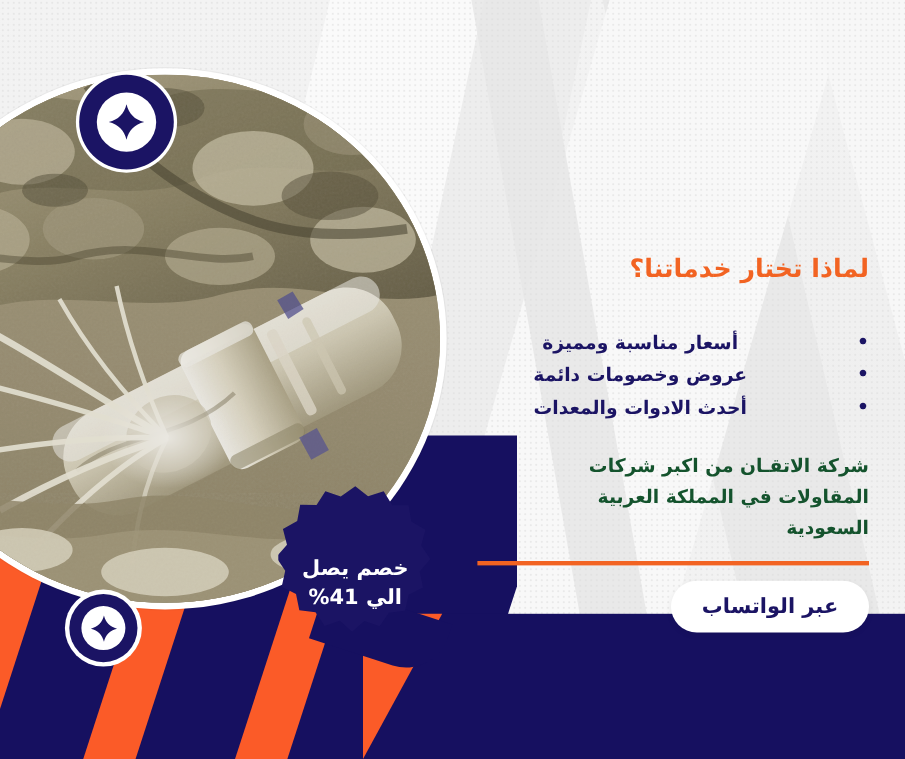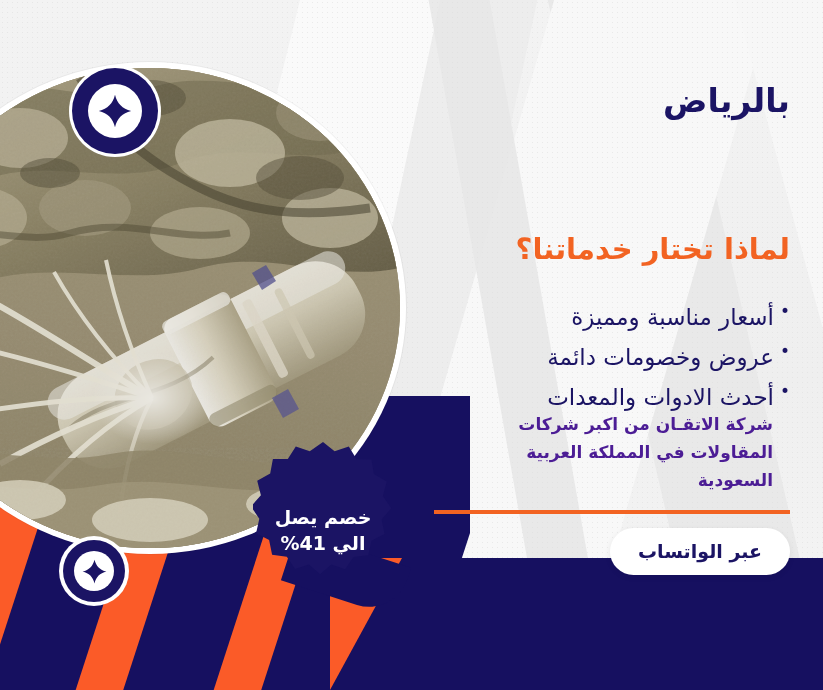--- a/index.html
+++ b/index.html
@@ -141,42 +141,43 @@
   }
   .title {
     position:absolute; top:74px; right:0; width:100%;
     color:#1b1464;
     font-size:33px; font-weight:700; line-height:1.62;
     letter-spacing:-.3px;
   }
   .subtitle {
     position:absolute; top:232px; right:0; width:100%;
     color:#f26322;
-    font-size:29px; font-weight:700;
+    font-size:23px; font-weight:700;
     letter-spacing:-.2px;
   }
   .features {
     position:absolute; top:298px; right:0; width:100%;
     list-style:none;
   }
   .features li {
     color:#1b1464;
-    font-size:23px; font-weight:400;
+    font-size:17px; font-weight:700;
     line-height:1.73;
     padding-right:16px;
     position:relative;
+    text-align:center;
   }
   .features li::before {
     content:"•";
     position:absolute; right:0; top:-1px;
     font-size:17px; color:#1b1464;
   }
   .blurb {
-    position:absolute; top:410px; right:17px; width:285px;
-    color:#4c1d95;
+    position:absolute; top:410px; right:0; width:285px;
+    color:#14532d;
     font-size:17px; font-weight:700; line-height:1.66;
   }
   .divider {
     position:absolute; top:510px; right:0;
     width:356px; height:4px;
     background:#f26322;
   }
   .cta-row {
     position:absolute; top:528px; right:0;
     display:flex; flex-direction:row; gap:14px;
@@ -372,21 +373,20 @@
     </svg>
     <div class="badge-text">
       <div>خصم يصل</div>
       <div>الي 41%</div>
     </div>
   </div>
 
   <div class="content">
 
     <h1 class="title">
-      <div>بالرياض</div>
     </h1>
 
     <h2 class="subtitle">لماذا تختار خدماتنا؟</h2>
 
     <ul class="features">
       <li>أسعار مناسبة ومميزة</li>
       <li>عروض وخصومات دائمة</li>
       <li>أحدث الادوات والمعدات</li>
     </ul>
 

